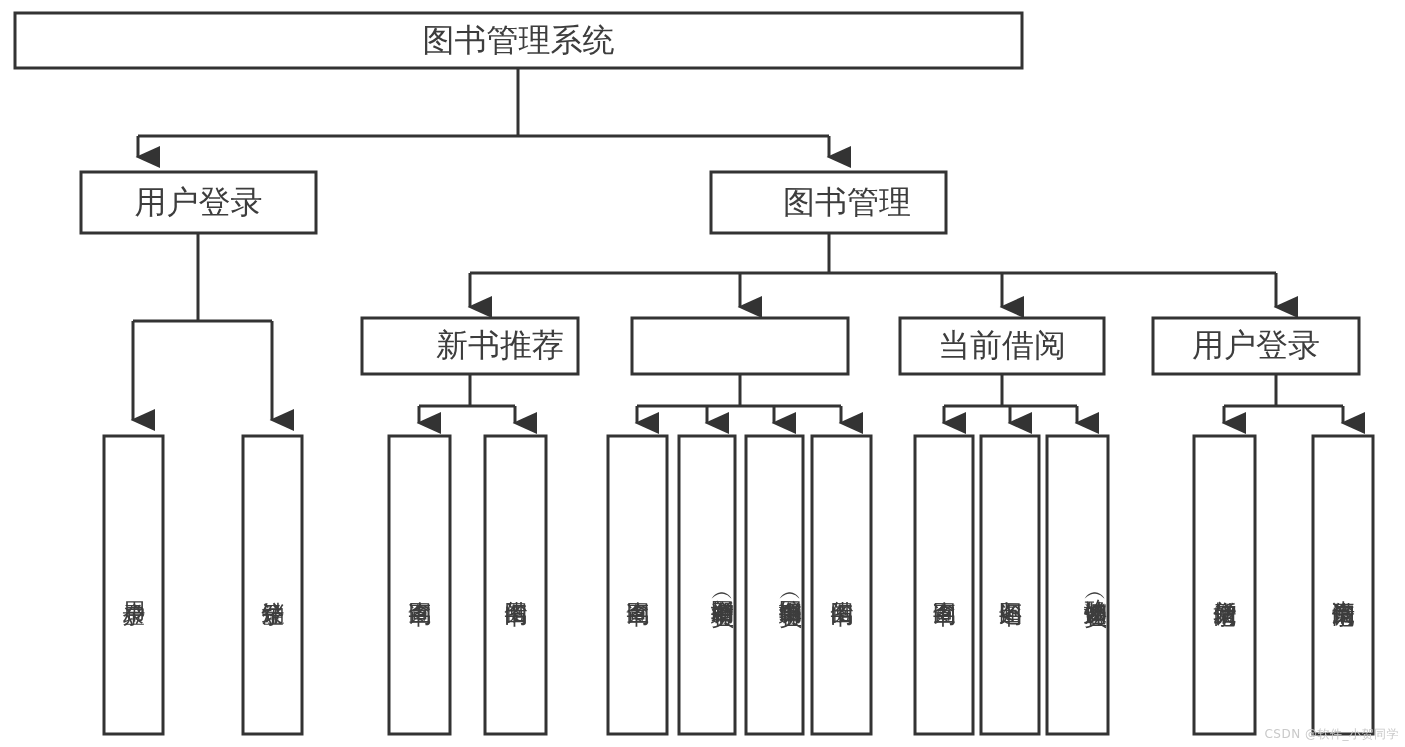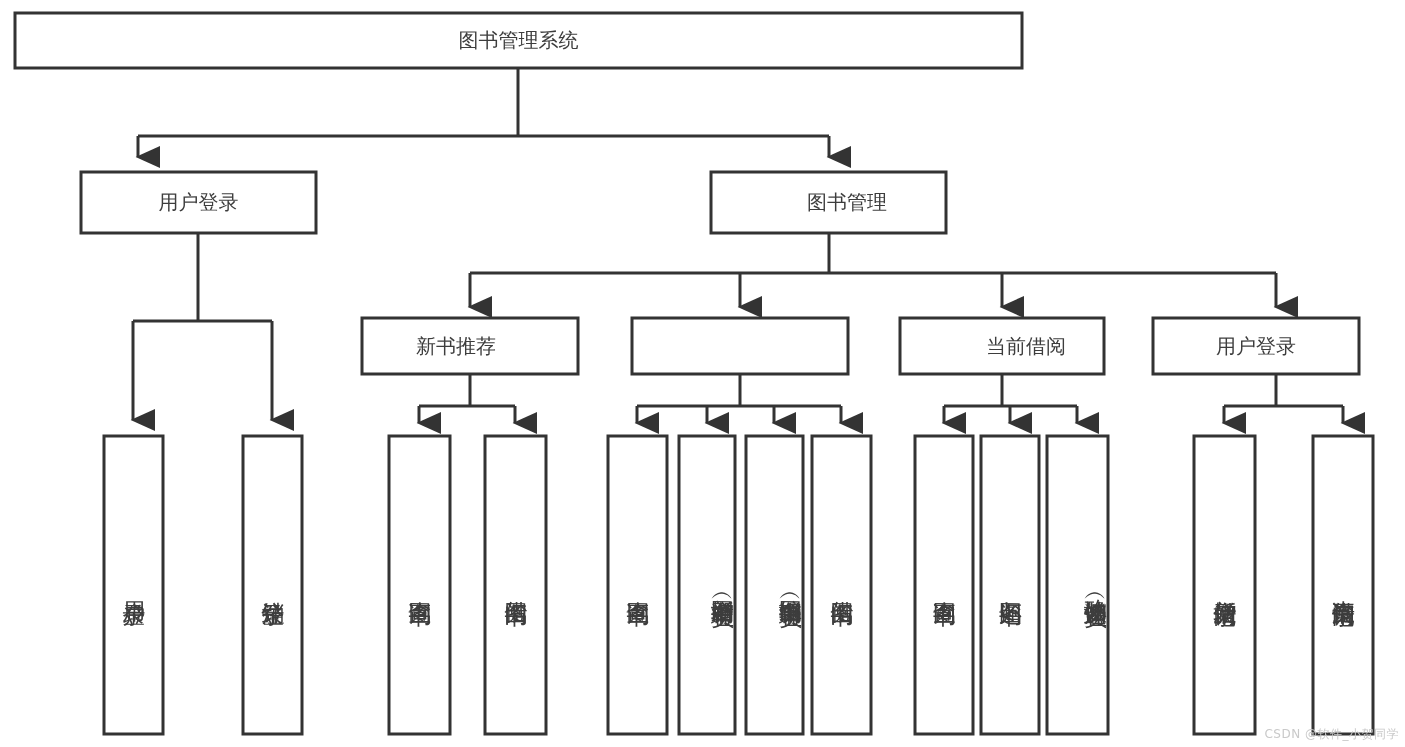--- a/index.html
+++ b/index.html
@@ -25,21 +25,21 @@
     font-family:"DejaVu Sans","Liberation Sans",sans-serif;
     white-space:nowrap;
     pointer-events:none;
   }
   .hlabel-wrap{
     position:absolute;
     display:flex;
     align-items:center;
     justify-content:center;
     color:#3d3d3d;
-    font-size:20px;
+    font-size:32px;
     font-family:"DejaVu Sans","Liberation Sans",sans-serif;
     white-space:nowrap;
     pointer-events:none;
   }
   #watermark{
     position:absolute;
     right:6px;
     bottom:4px;
     color:#c9c9c9;
     font-size:12px;
@@ -128,22 +128,22 @@
 
     <rect class="node-box" x="1194" y="436" width="61" height="298"></rect>
     <rect class="node-box" x="1313" y="436" width="60" height="298"></rect>
   </svg>
 
   <div class="hlabel-wrap" style="left:15px;top:13px;width:1007px;height:55px;">图书管理系统</div>
 
   <div class="hlabel-wrap" style="left:81px;top:172px;width:235px;height:61px;">用户登录</div>
   <div class="hlabel-wrap" style="left:711px;top:172px;width:272px;height:61px;">图书管理</div>
 
-  <div class="hlabel-wrap" style="left:362px;top:318px;width:188px;height:56px;">新书推荐</div>
-  <div class="hlabel-wrap" style="left:900px;top:318px;width:204px;height:56px;padding-left:24px;">当前借阅</div>
+  <div class="hlabel-wrap" style="left:362px;top:318px;width:188px;height:56px;padding-left:44px;">新书推荐</div>
+  <div class="hlabel-wrap" style="left:900px;top:318px;width:204px;height:56px;">当前借阅</div>
   <div class="hlabel-wrap" style="left:1153px;top:318px;width:206px;height:56px;">用户登录</div>
 
   <div class="vlabel-wrap" style="left:104px;top:436px;width:59px;height:298px;">用户登录</div>
   <div class="vlabel-wrap" style="left:243px;top:436px;width:59px;height:298px;">注销登录</div>
 
   <div class="vlabel-wrap" style="left:389px;top:436px;width:61px;height:298px;">查询图书</div>
   <div class="vlabel-wrap" style="left:485px;top:436px;width:61px;height:298px;">借阅图书</div>
 
   <div class="vlabel-wrap" style="left:608px;top:436px;width:59px;height:298px;">查询图书</div>
   <div class="vlabel-wrap" style="left:679px;top:441px;width:56px;height:288px;align-items:flex-start;">新增图书（管理员）</div>

